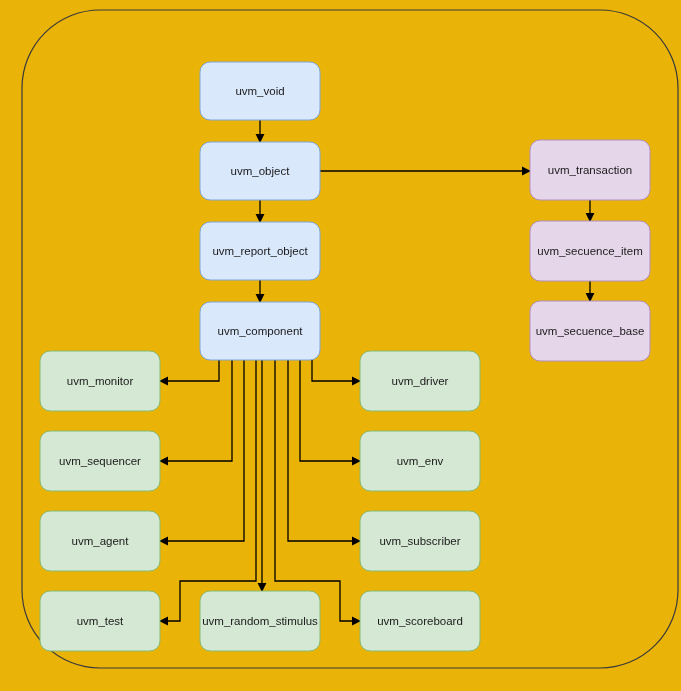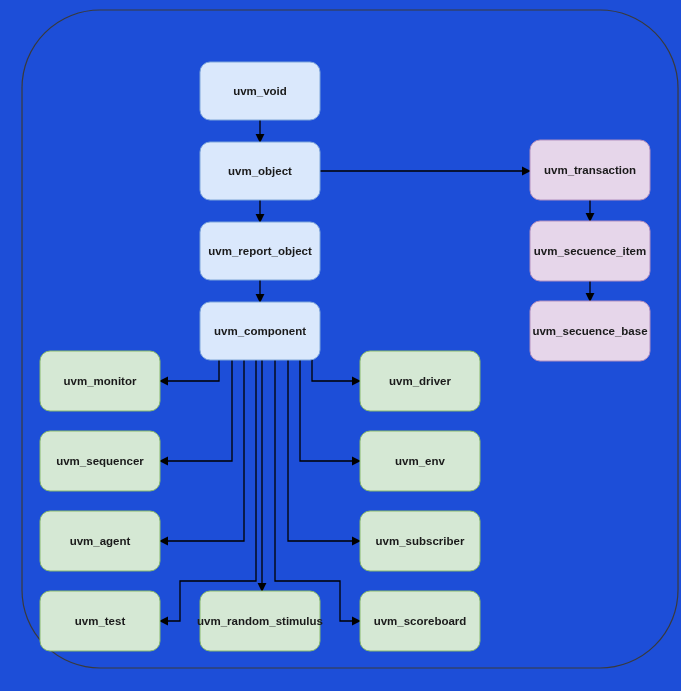--- a/index.html
+++ b/index.html
@@ -8,23 +8,22 @@
     padding: 0;
     background: #ffffff;
   }
   body {
     font-family: "Liberation Sans", sans-serif;
   }
   #canvas {
     position: relative;
     width: 681px;
     height: 691px;
-    background: #1d4ed8;
+    background: #eab308;
     overflow: hidden;
-    font-weight: bold;
   }
   #diagram-svg {
     position: absolute;
     left: 0;
     top: 0;
     width: 681px;
     height: 691px;
     display: block;
   }
   .node-rect {

